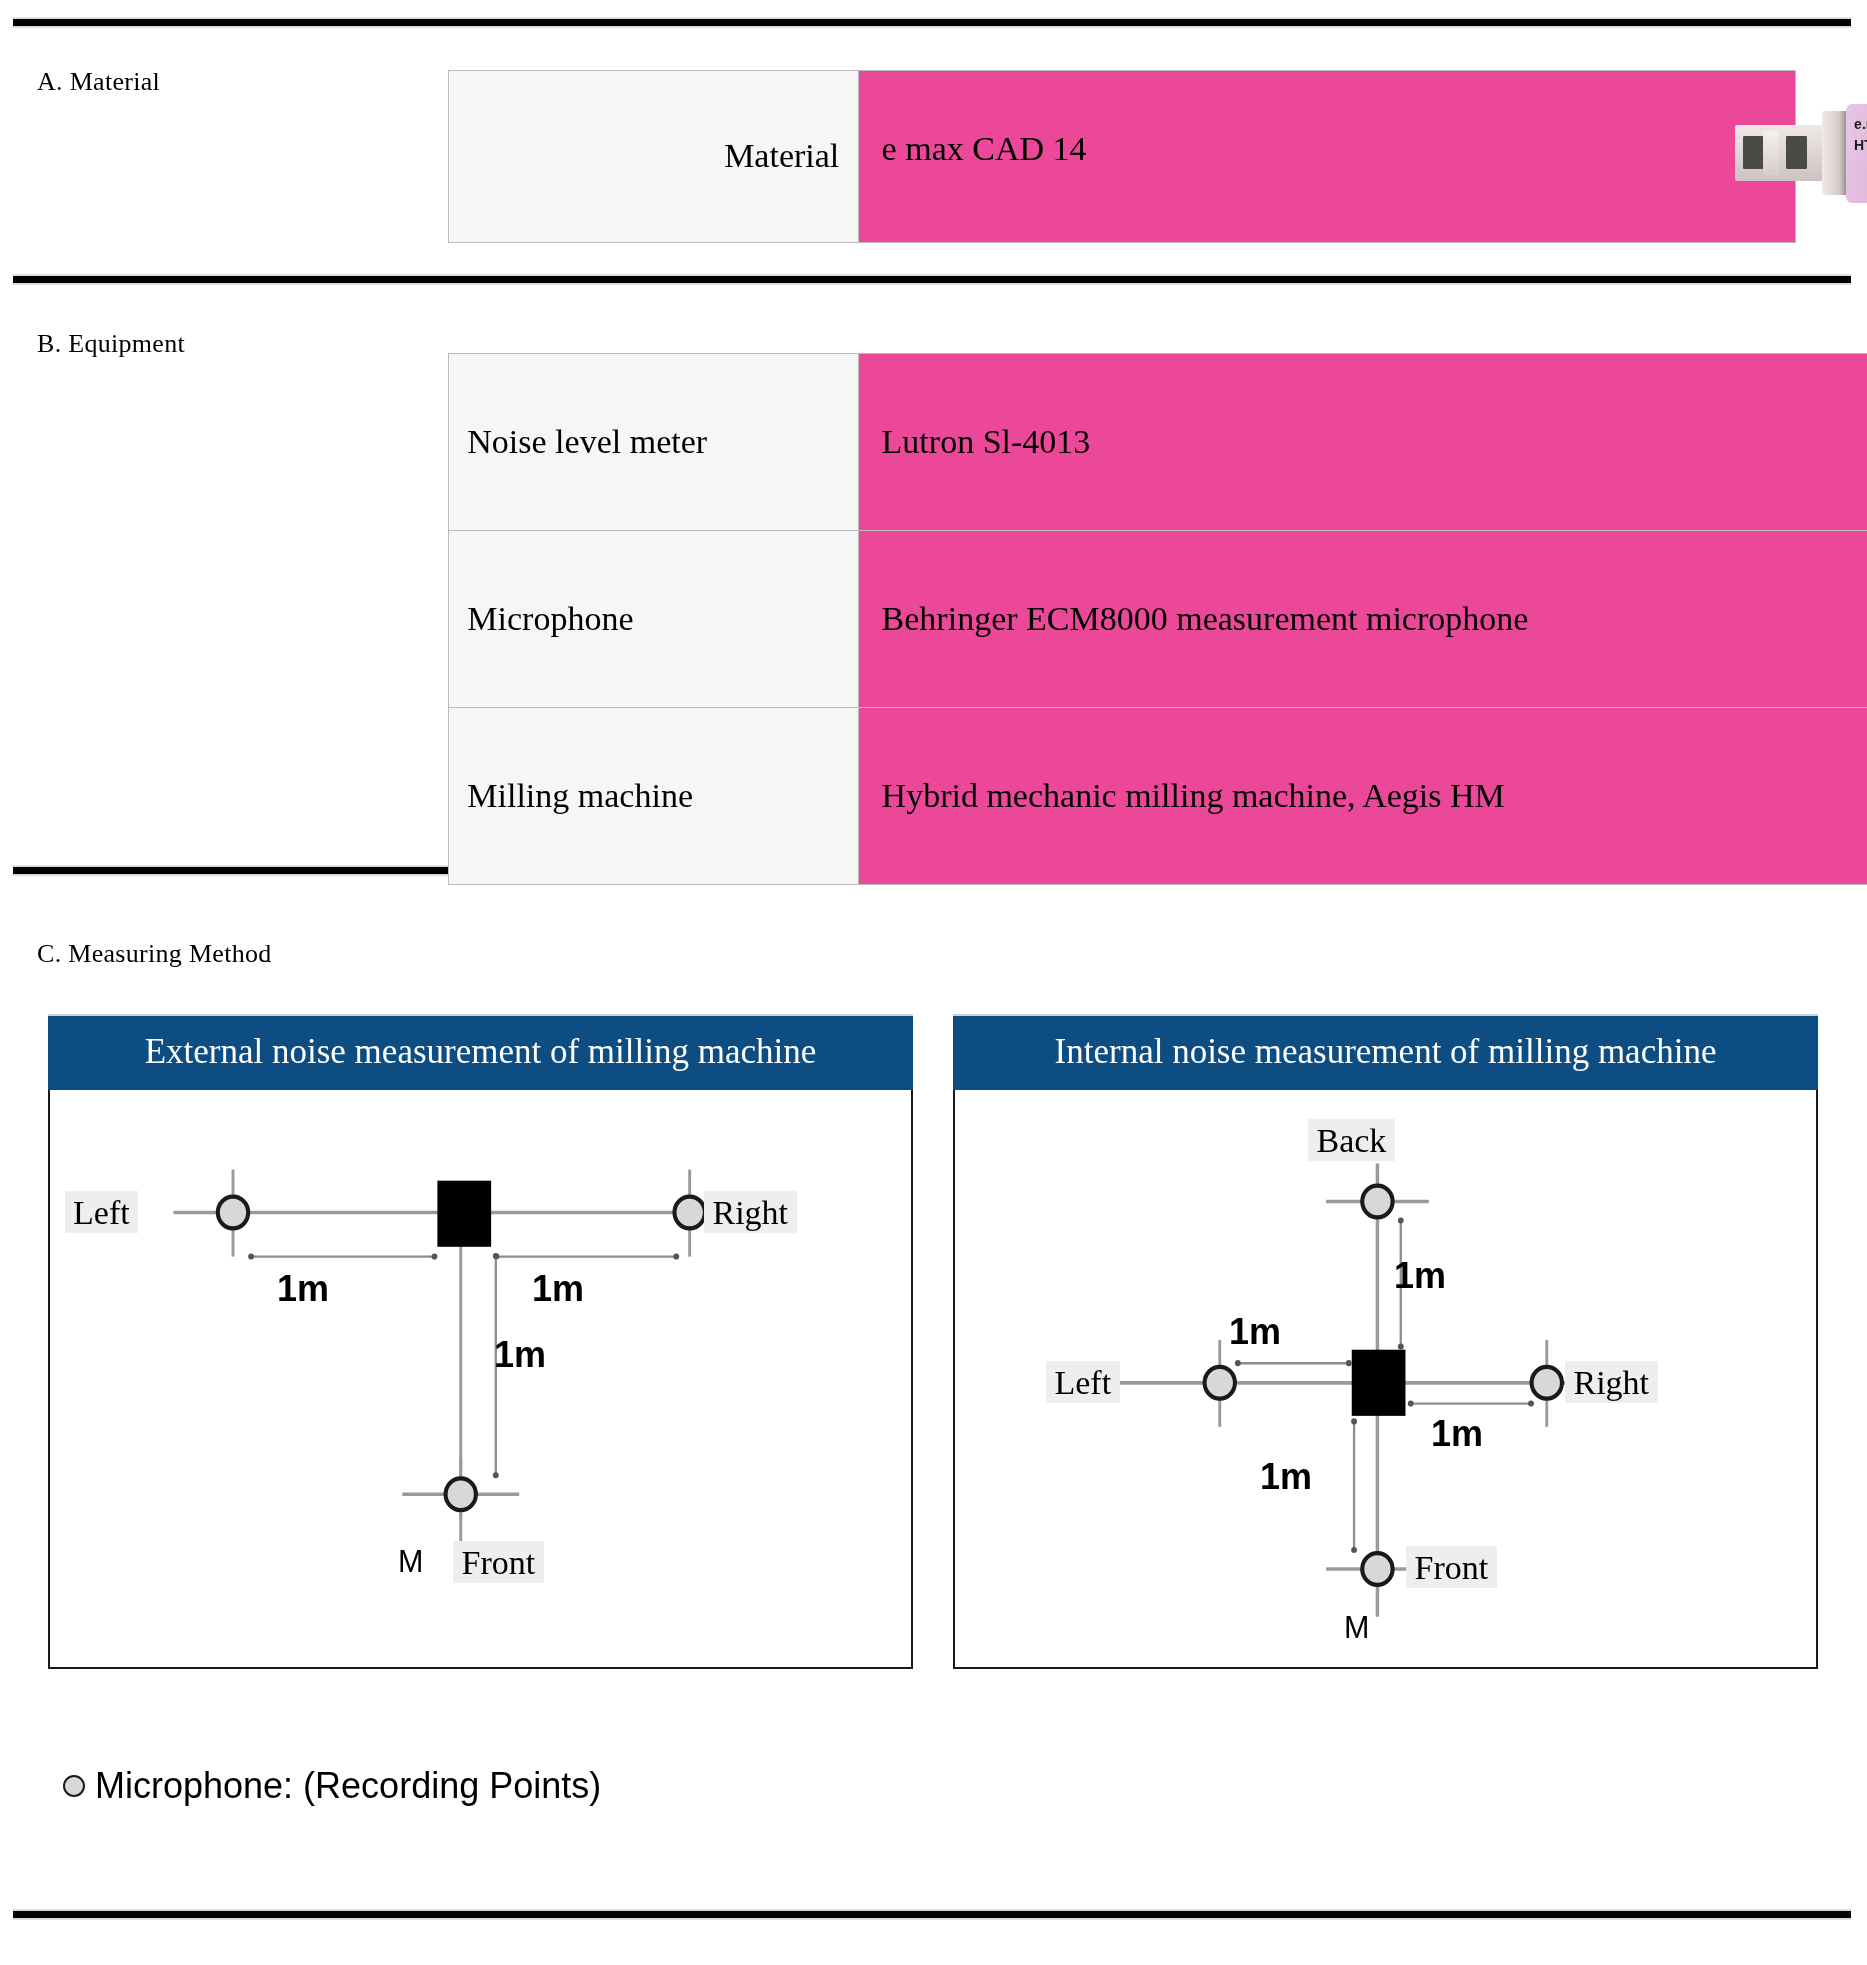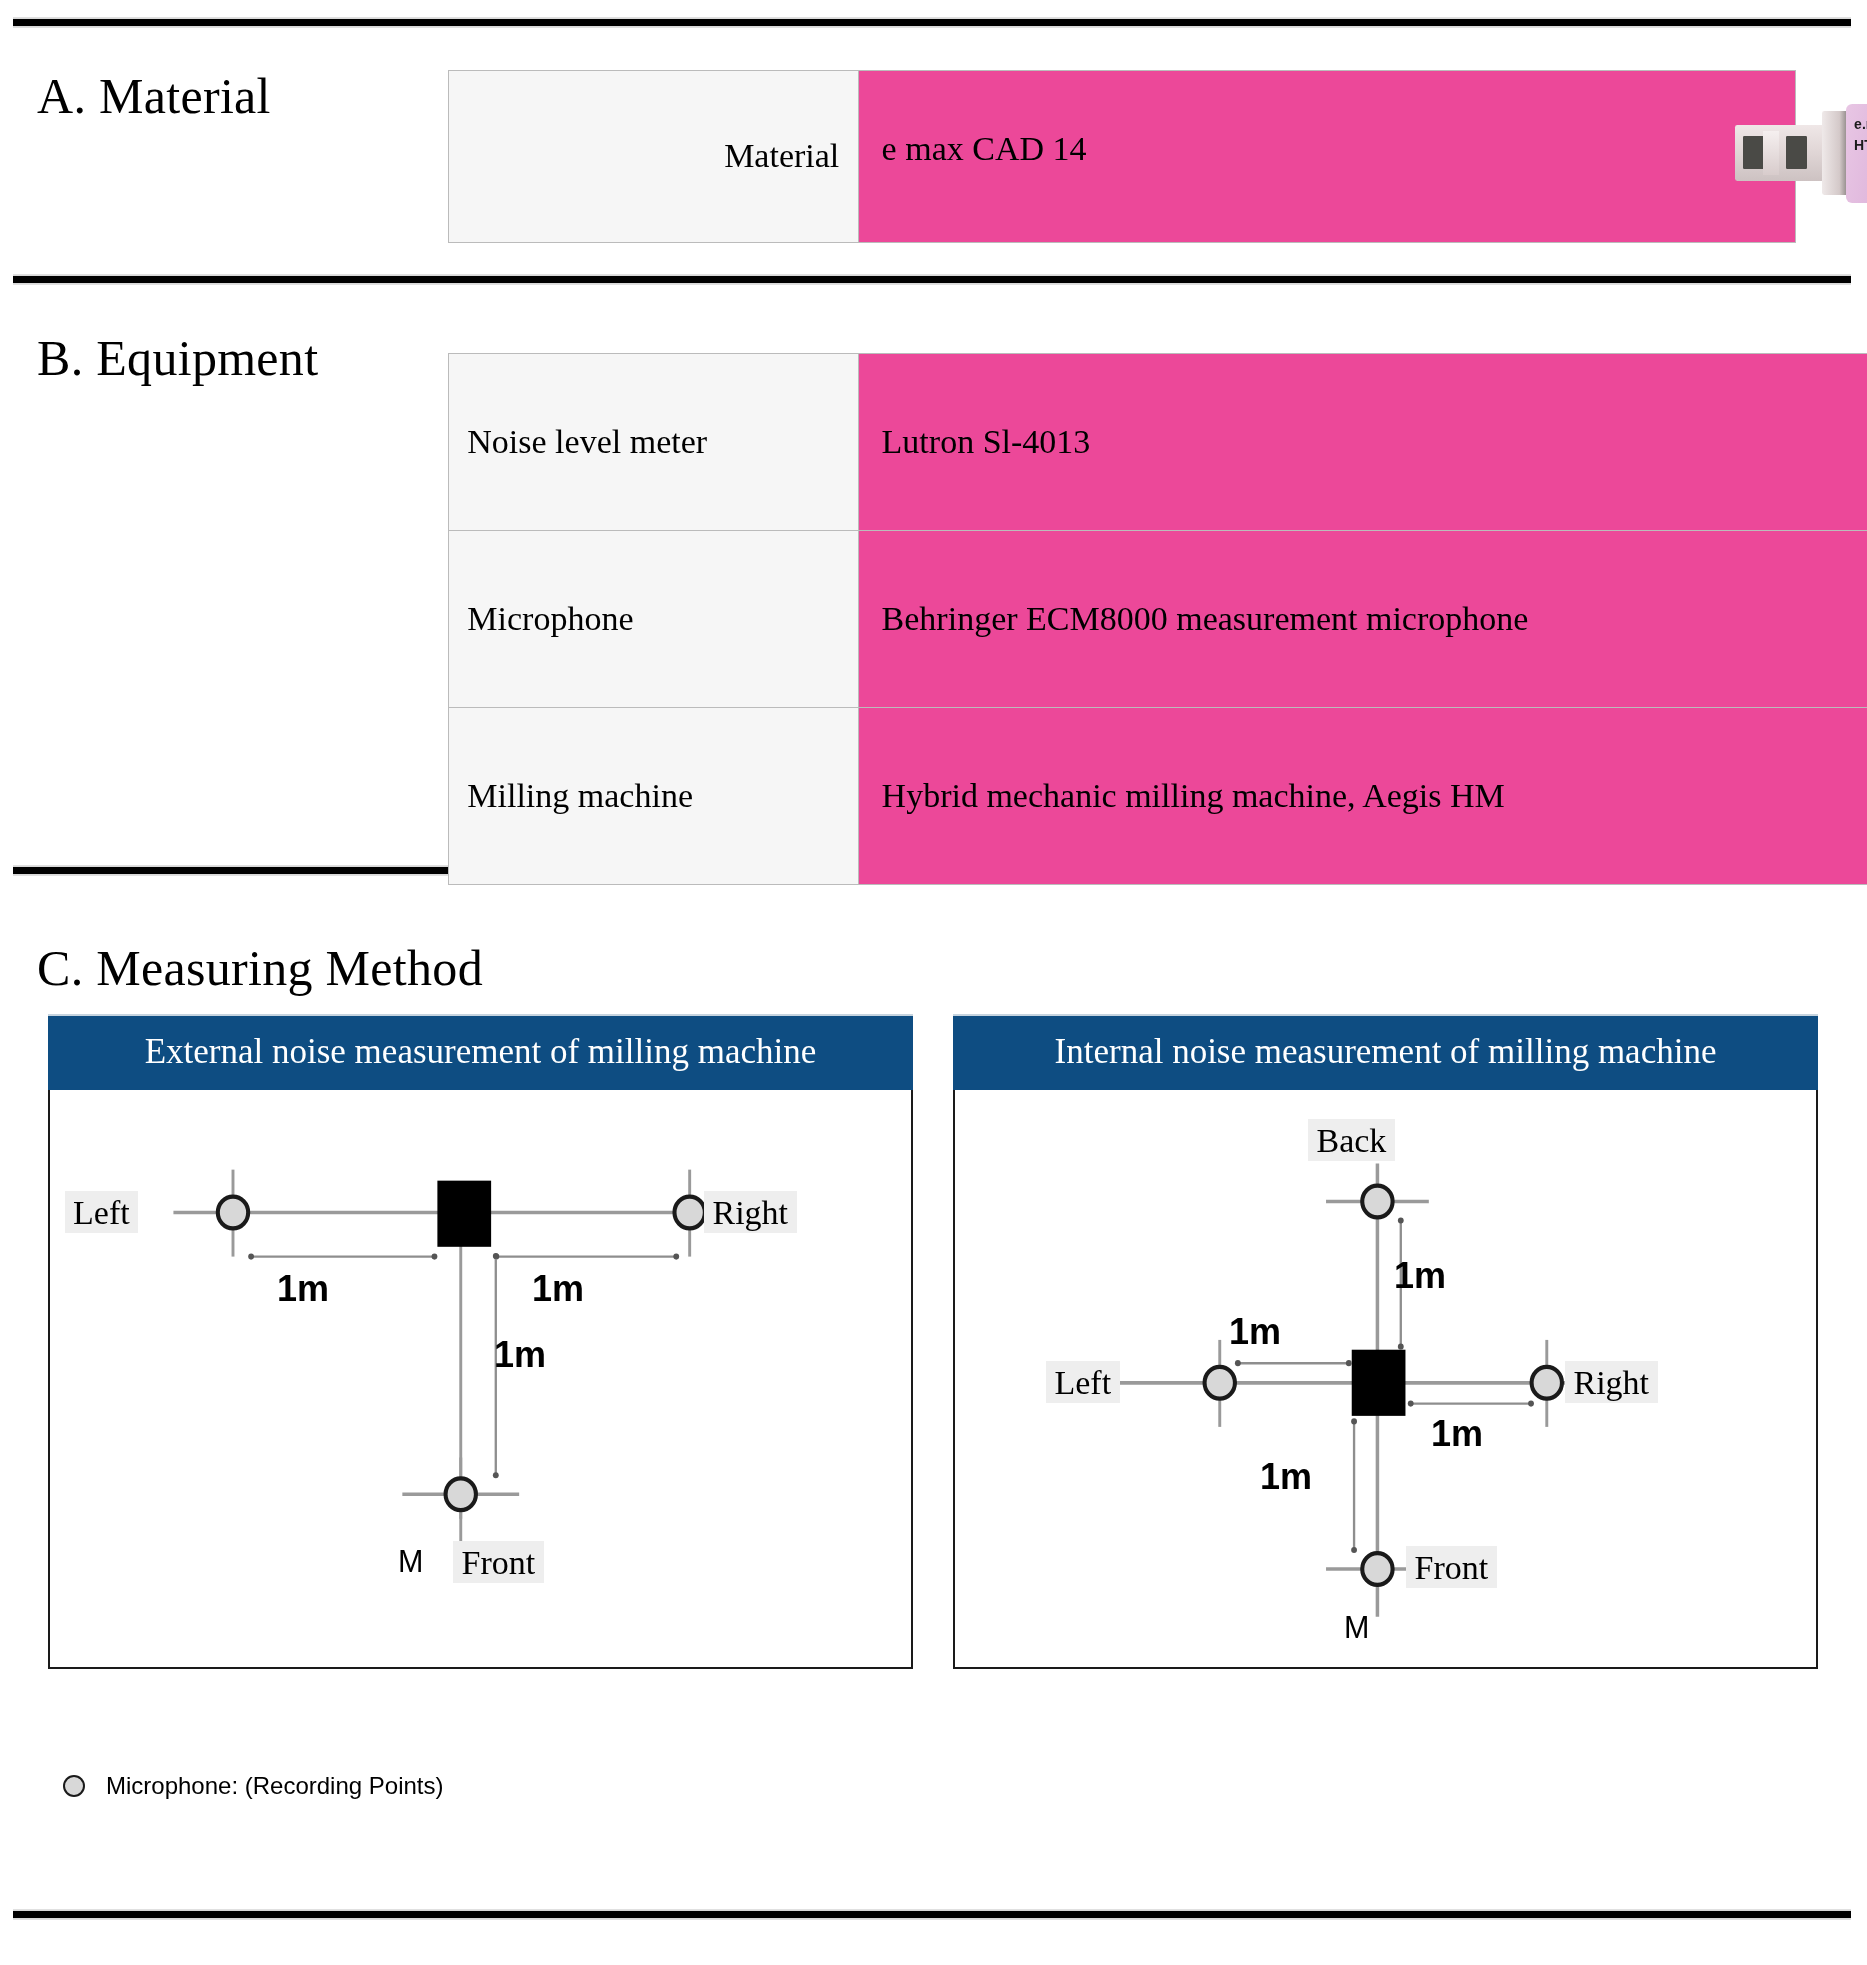--- a/index.html
+++ b/index.html
@@ -11,21 +11,21 @@
   .rule{
     position:absolute;left:13.4px;width:1838px;height:6.7px;
     background:#000000;box-shadow:0 -1.8px 0 #d9d9d9,0 1.8px 0 #d9d9d9;
   }
   #rule-top{top:19px;}
   #rule-mid-1{top:276px;}
   #rule-mid-2{top:867px;}
   #rule-bottom{top:1911px;}
 
   .section-label{
-    position:absolute;font-size:50px;letter-spacing:0.3px;white-space:nowrap;
+    position:absolute;font-size:26px;letter-spacing:0.3px;white-space:nowrap;
   }
   #label-a{left:37px;top:67px;}
   #label-b{left:37px;top:329px;}
   #label-c{left:37px;top:939px;}
 
   table.data-table{
     position:absolute;border-collapse:collapse;
     border:1.8px solid #aaaaaa;background:#ffffff;
   }
   table.data-table td{
@@ -112,21 +112,21 @@
   #legend{position:absolute;left:54px;top:1763px;}
   .legend-row{display:flex;align-items:center;height:46px;}
   .legend-mark{width:39px;display:flex;justify-content:center;align-items:center;}
   .legend-circle{
     width:22px;height:22px;border-radius:50%;
     background:#d8d8d8;border:2.4px solid #1a1a1a;box-sizing:border-box;
   }
   .legend-square{width:23px;height:29px;background:#000000;}
   .legend-text{
     font-family:"Liberation Sans","DejaVu Sans",sans-serif;
-    font-size:24px;margin-left:13px;white-space:nowrap;
+    font-size:36px;margin-left:2px;white-space:nowrap;
   }
 </style>
 </head>
 <body>
 
 <div class="rule" id="rule-top"></div>
 <div class="rule" id="rule-mid-1"></div>
 <div class="rule" id="rule-mid-2"></div>
 <div class="rule" id="rule-bottom"></div>
 

